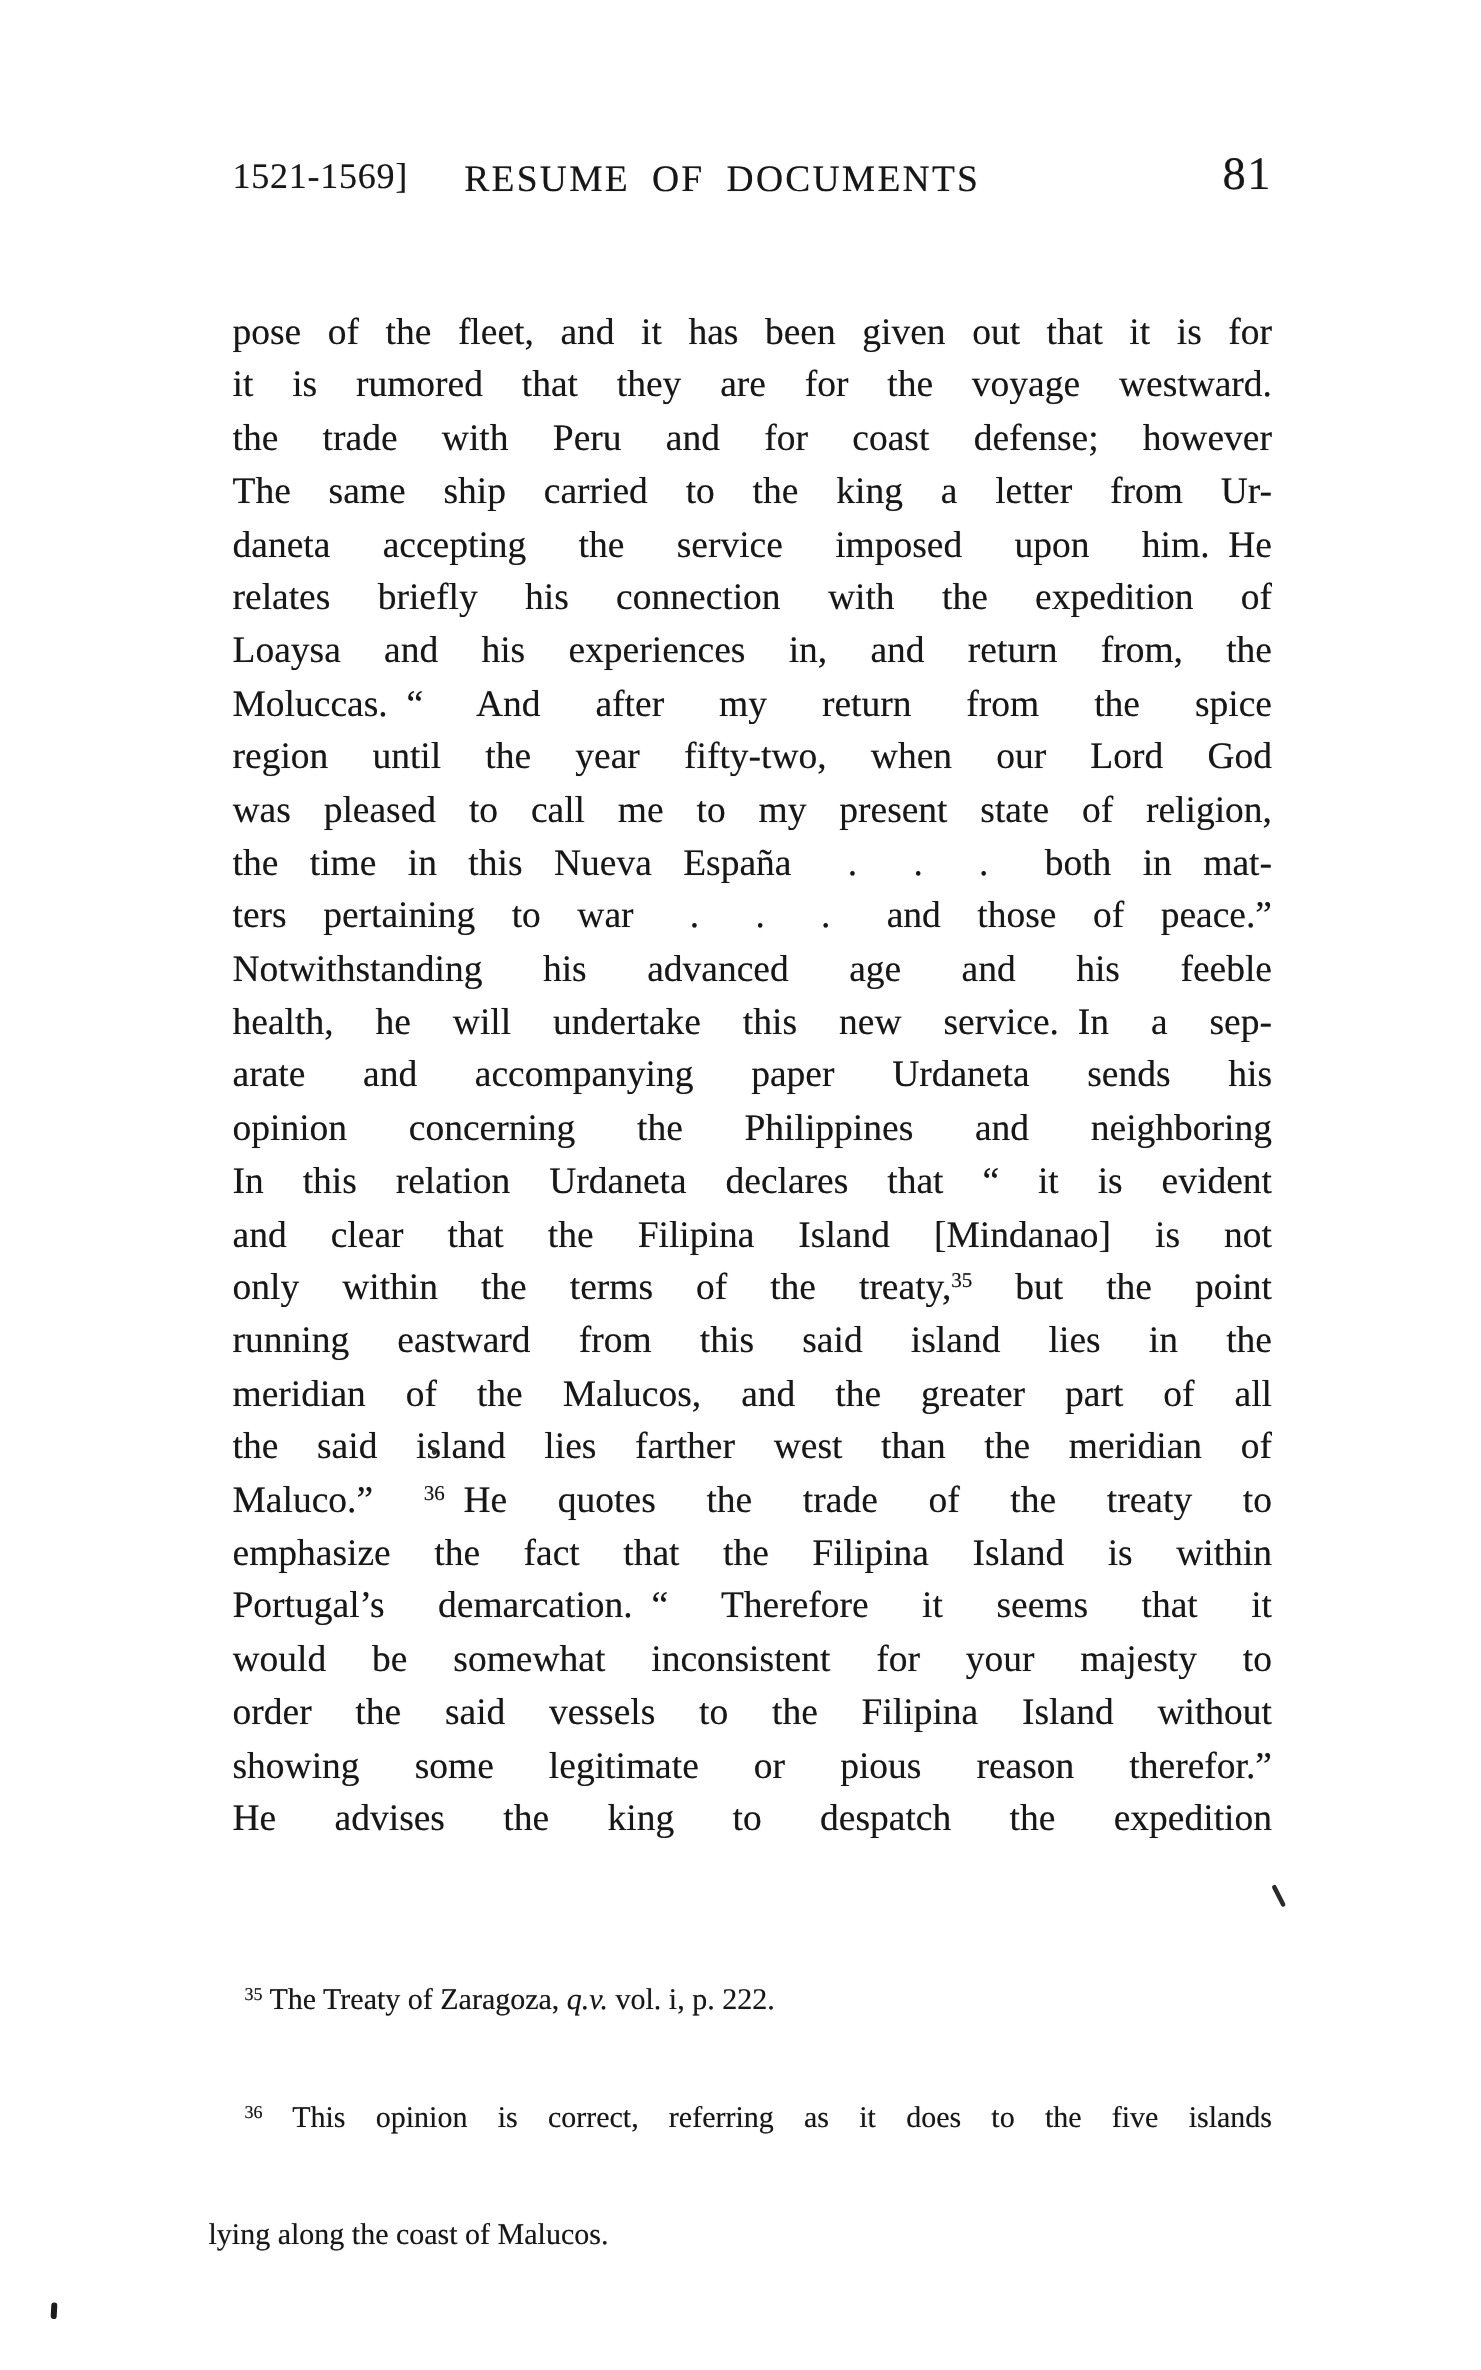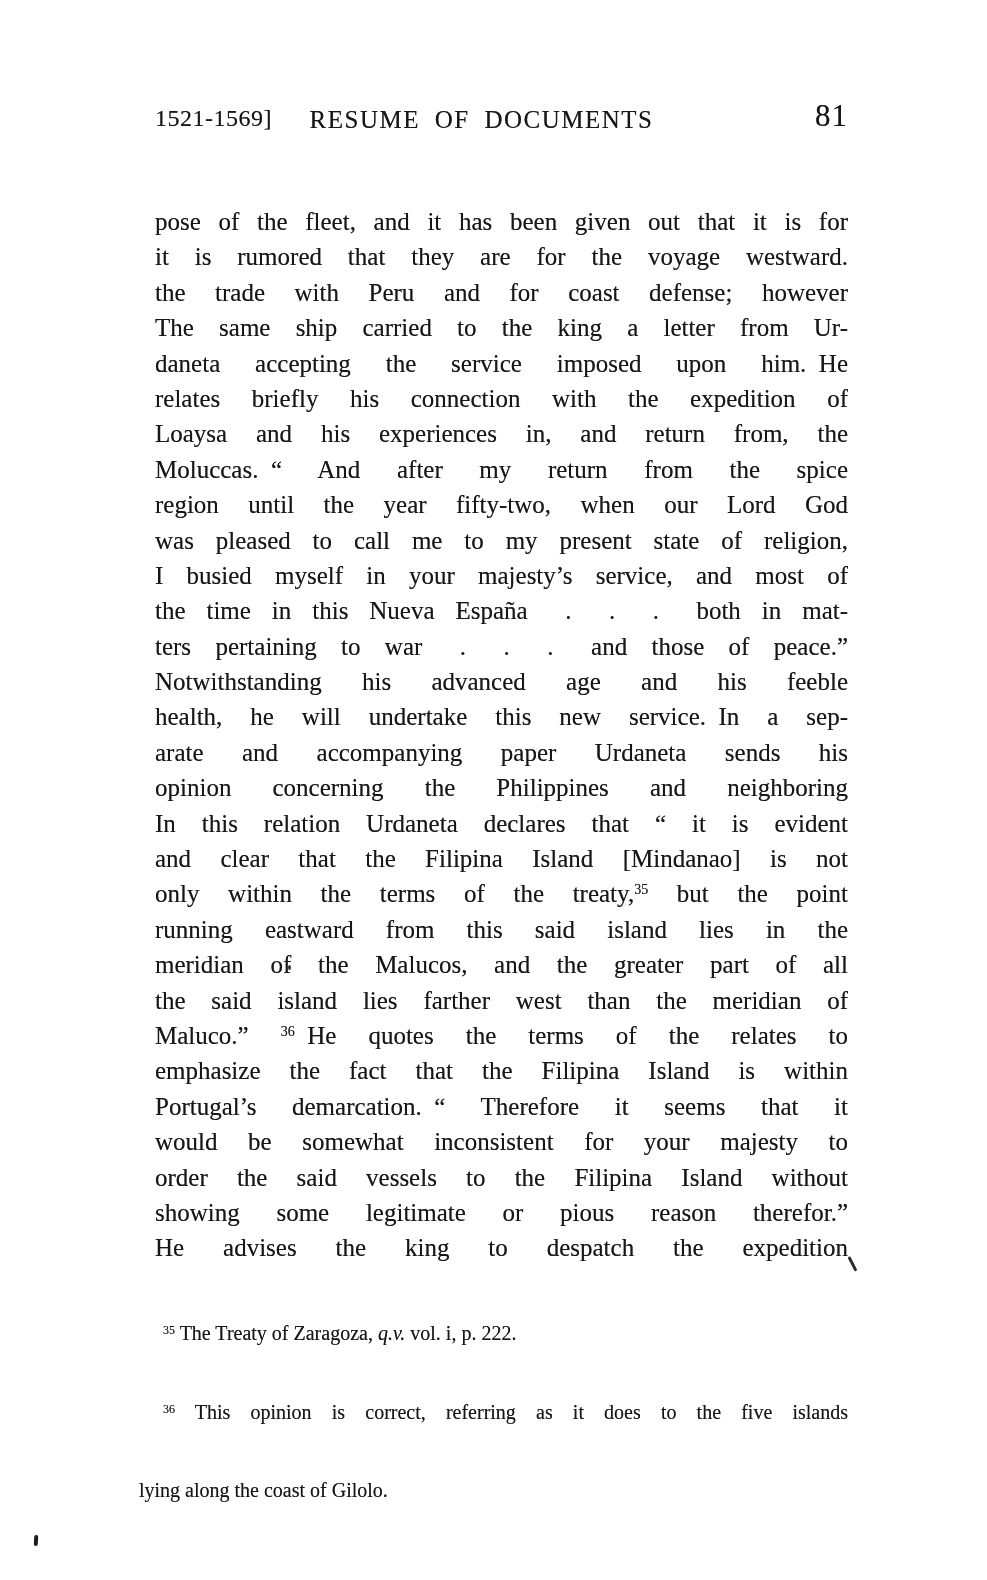--- a/index.html
+++ b/index.html
@@ -133,45 +133,44 @@
       <div class="body-line"><span>pose of the fleet, and it has been given out that it is for</span></div>
       <div class="body-line"><span>it is rumored that they are for the voyage westward.</span></div>
       <div class="body-line"><span>the trade with Peru and for coast defense; however</span></div>
       <div class="body-line"><span>The same ship carried to the king a letter from Ur-</span></div>
       <div class="body-line"><span>daneta accepting the service imposed upon him. He</span></div>
       <div class="body-line"><span>relates briefly his connection with the expedition of</span></div>
       <div class="body-line"><span>Loaysa and his experiences in, and return from, the</span></div>
       <div class="body-line"><span>Moluccas. “ And after my return from the spice</span></div>
       <div class="body-line"><span>region until the year fifty-two, when our Lord God</span></div>
       <div class="body-line"><span>was pleased to call me to my present state of religion,</span></div>
-      <div class="body-line"><span>I busied myself in your majesty’s service, and most of</span></div>
       <div class="body-line"><span>the time in this Nueva España  .  .  .  both in mat-</span></div>
       <div class="body-line"><span>ters pertaining to war  .  .  .  and those of peace.”</span></div>
       <div class="body-line"><span>Notwithstanding his advanced age and his feeble</span></div>
       <div class="body-line"><span>health, he will undertake this new service. In a sep-</span></div>
       <div class="body-line"><span>arate and accompanying paper Urdaneta sends his</span></div>
       <div class="body-line"><span>opinion concerning the Philippines and neighboring</span></div>
       <div class="body-line"><span>In this relation Urdaneta declares that “ it is evident</span></div>
       <div class="body-line"><span>and clear that the Filipina Island [Mindanao] is not</span></div>
       <div class="body-line"><span>only within the terms of the treaty,</span><sup>35</sup><span> but the point</span></div>
       <div class="body-line"><span>running eastward from this said island lies in the</span></div>
       <div class="body-line"><span>meridian of the Malucos, and the greater part of all</span></div>
       <div class="body-line"><span>the said island lies farther west than the meridian of</span></div>
-      <div class="body-line"><span>Maluco.” </span><sup>36</sup><span> He quotes the terms of the relates to</span></div>
+      <div class="body-line"><span>Maluco.” </span><sup>36</sup><span> He quotes the trade of the treaty to</span></div>
       <div class="body-line"><span>emphasize the fact that the Filipina Island is within</span></div>
       <div class="body-line"><span>Portugal’s demarcation. “ Therefore it seems that it</span></div>
       <div class="body-line"><span>would be somewhat inconsistent for your majesty to</span></div>
       <div class="body-line"><span>order the said vessels to the Filipina Island without</span></div>
       <div class="body-line"><span>showing some legitimate or pious reason therefor.”</span></div>
       <div class="body-line"><span>He advises the king to despatch the expedition</span></div>
     </div>
 
   <div class="footnotes">
       <div class="fn-line indent"><sup>35</sup><span> The Treaty of Zaragoza, </span><i>q.v.</i><span> vol. i, p. 222.</span></div>
       <div class="fn-line indent justify"><sup>36</sup><span> This opinion is correct, referring as it does to the five islands</span></div>
-      <div class="fn-line"><span>lying along the coast of Gilolo.</span></div>
+      <div class="fn-line"><span>lying along the coast of Malucos.</span></div>
     </div>
 
   <div class="artifact artifact-backslash"></div>
   <div class="artifact artifact-dot"></div>
   <div class="artifact artifact-speck"></div>
 
 </div>
 
 </body></html>

